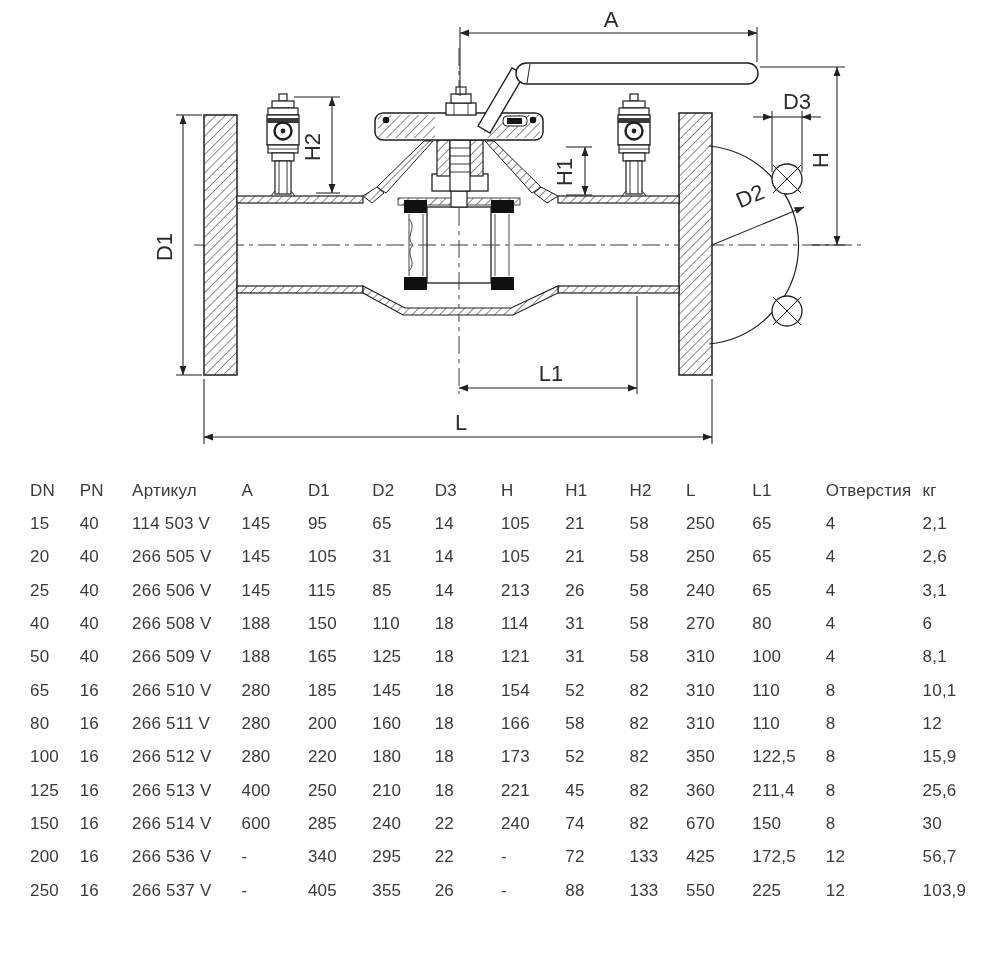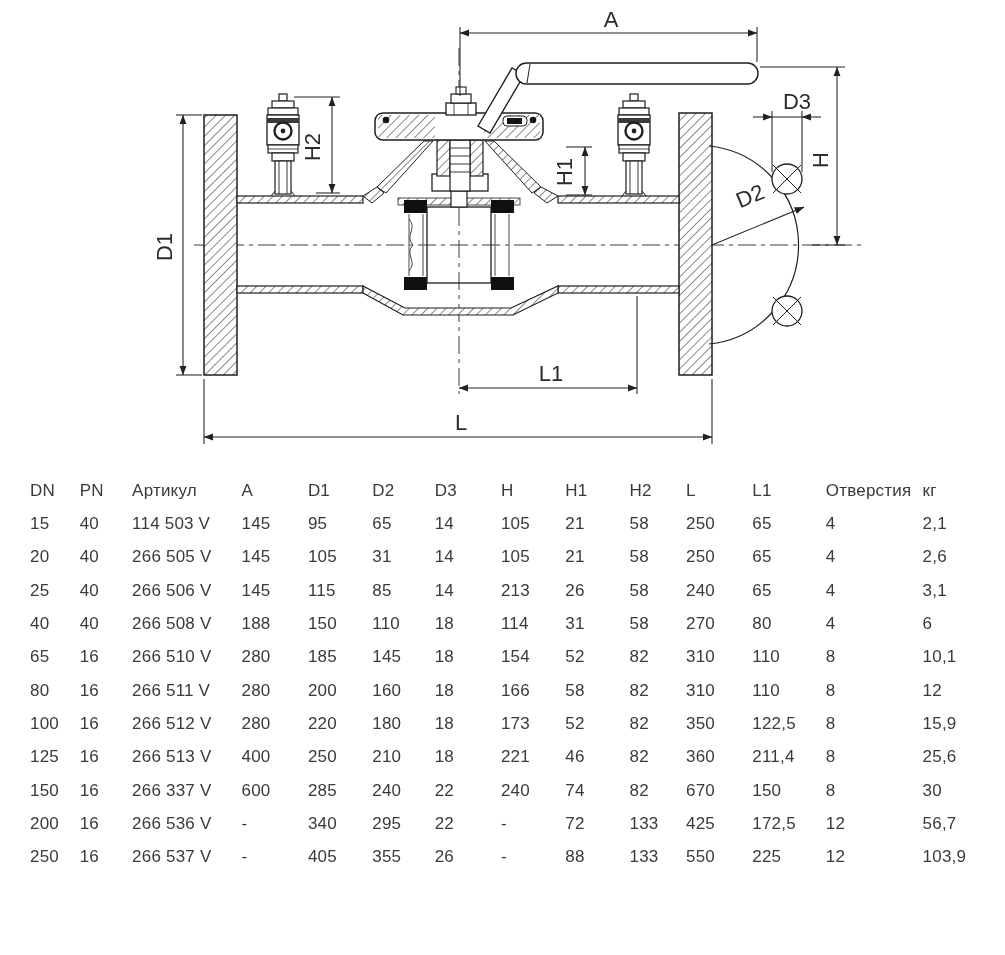--- a/index.html
+++ b/index.html
@@ -288,20 +288,36 @@
         <td>18</td>
         <td>114</td>
         <td>31</td>
         <td>58</td>
         <td>270</td>
         <td>80</td>
         <td>4</td>
         <td>6</td>
       </tr>
       <tr>
+        <td>50</td>
+        <td>40</td>
+        <td>266 509 V</td>
+        <td>188</td>
+        <td>165</td>
+        <td>125</td>
+        <td>18</td>
+        <td>121</td>
+        <td>31</td>
+        <td>58</td>
+        <td>310</td>
+        <td>100</td>
+        <td>4</td>
+        <td>8,1</td>
+      </tr>
+      <tr>
         <td>65</td>
         <td>16</td>
         <td>266 510 V</td>
         <td>280</td>
         <td>185</td>
         <td>145</td>
         <td>18</td>
         <td>154</td>
         <td>52</td>
         <td>82</td>
@@ -344,31 +360,31 @@
       </tr>
       <tr>
         <td>125</td>
         <td>16</td>
         <td>266 513 V</td>
         <td>400</td>
         <td>250</td>
         <td>210</td>
         <td>18</td>
         <td>221</td>
-        <td>46</td>
+        <td>45</td>
         <td>82</td>
         <td>360</td>
         <td>211,4</td>
         <td>8</td>
         <td>25,6</td>
       </tr>
       <tr>
         <td>150</td>
         <td>16</td>
-        <td>266 337 V</td>
+        <td>266 514 V</td>
         <td>600</td>
         <td>285</td>
         <td>240</td>
         <td>22</td>
         <td>240</td>
         <td>74</td>
         <td>82</td>
         <td>670</td>
         <td>150</td>
         <td>8</td>

